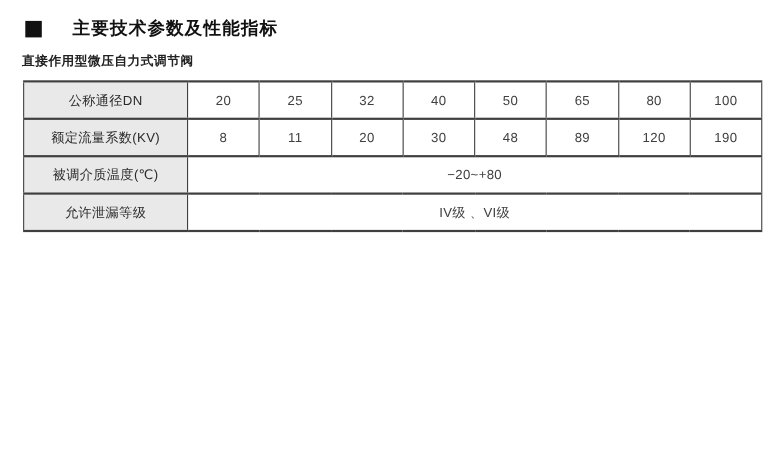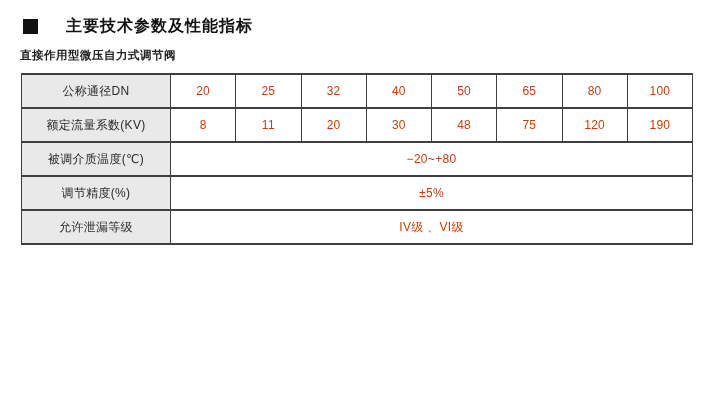--- a/index.html
+++ b/index.html
@@ -58,21 +58,21 @@
   }
   table.spec td {
     border: 1px solid #3f3f3f;
     border-top-width: 2px;
     border-bottom-width: 2px;
     height: 32px;
     padding: 0 2px;
     text-align: center;
     vertical-align: middle;
     font-size: 12px;
-    color: #c2410c;
+    color: #404040;
     letter-spacing: 0.3px;
     overflow: hidden;
     white-space: nowrap;
   }
   table.spec td.lbl {
     background: #e9e9e9;
     color: #2a2a2a;
   }
 </style>
 </head>
@@ -111,31 +111,27 @@
         <td>80</td>
         <td>100</td>
       </tr>
       <tr>
         <td class="lbl">额定流量系数(KV)</td>
         <td>8</td>
         <td>11</td>
         <td>20</td>
         <td>30</td>
         <td>48</td>
-        <td>75</td>
+        <td>89</td>
         <td>120</td>
         <td>190</td>
       </tr>
       <tr>
         <td class="lbl">被调介质温度(℃)</td>
         <td colspan="8">−20~+80</td>
-      </tr>
-      <tr>
-        <td class="lbl">调节精度(%)</td>
-        <td colspan="8">±5%</td>
       </tr>
       <tr>
         <td class="lbl">允许泄漏等级</td>
         <td colspan="8">IV级 、VI级</td>
       </tr>
     </tbody>
   </table>
 
 </div>
 

